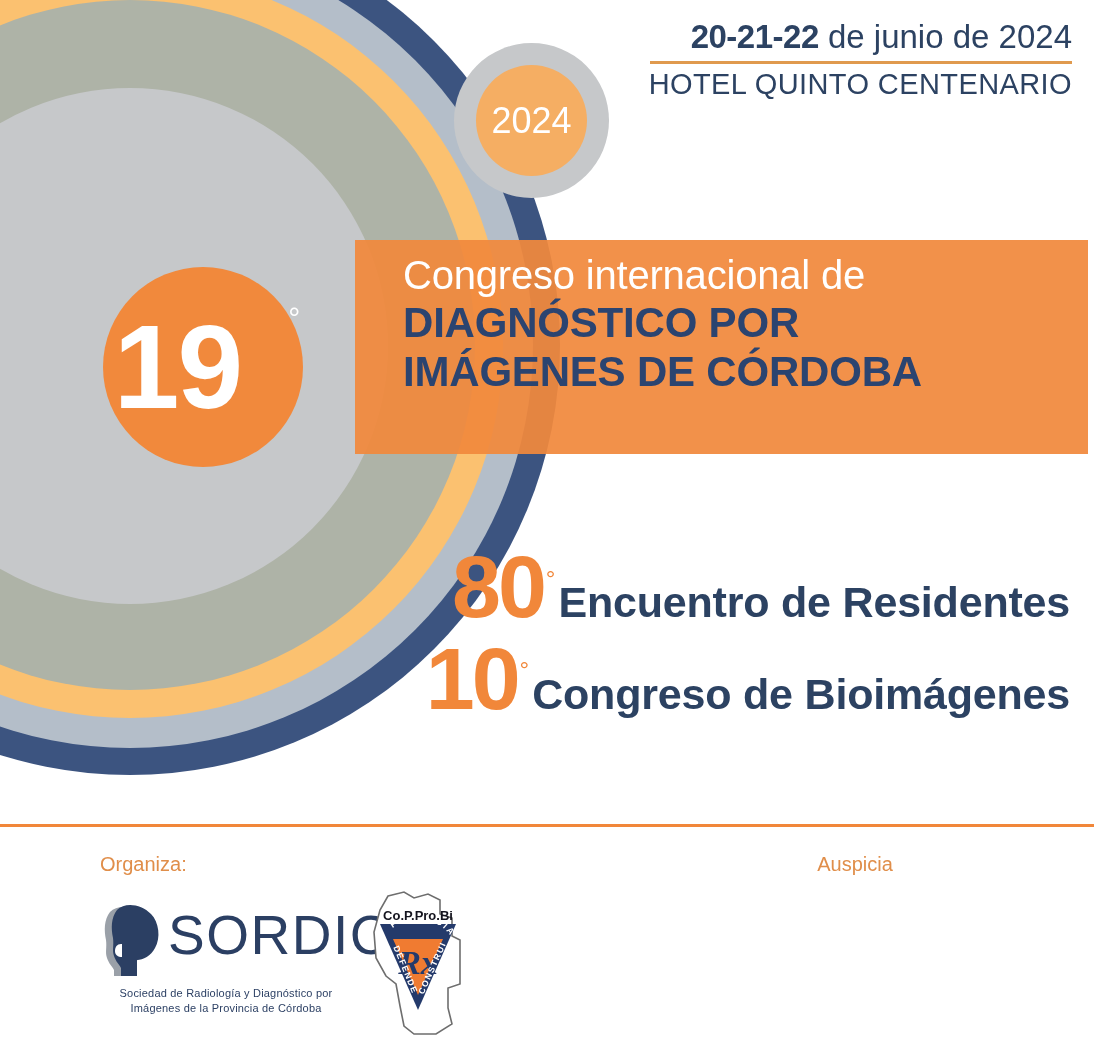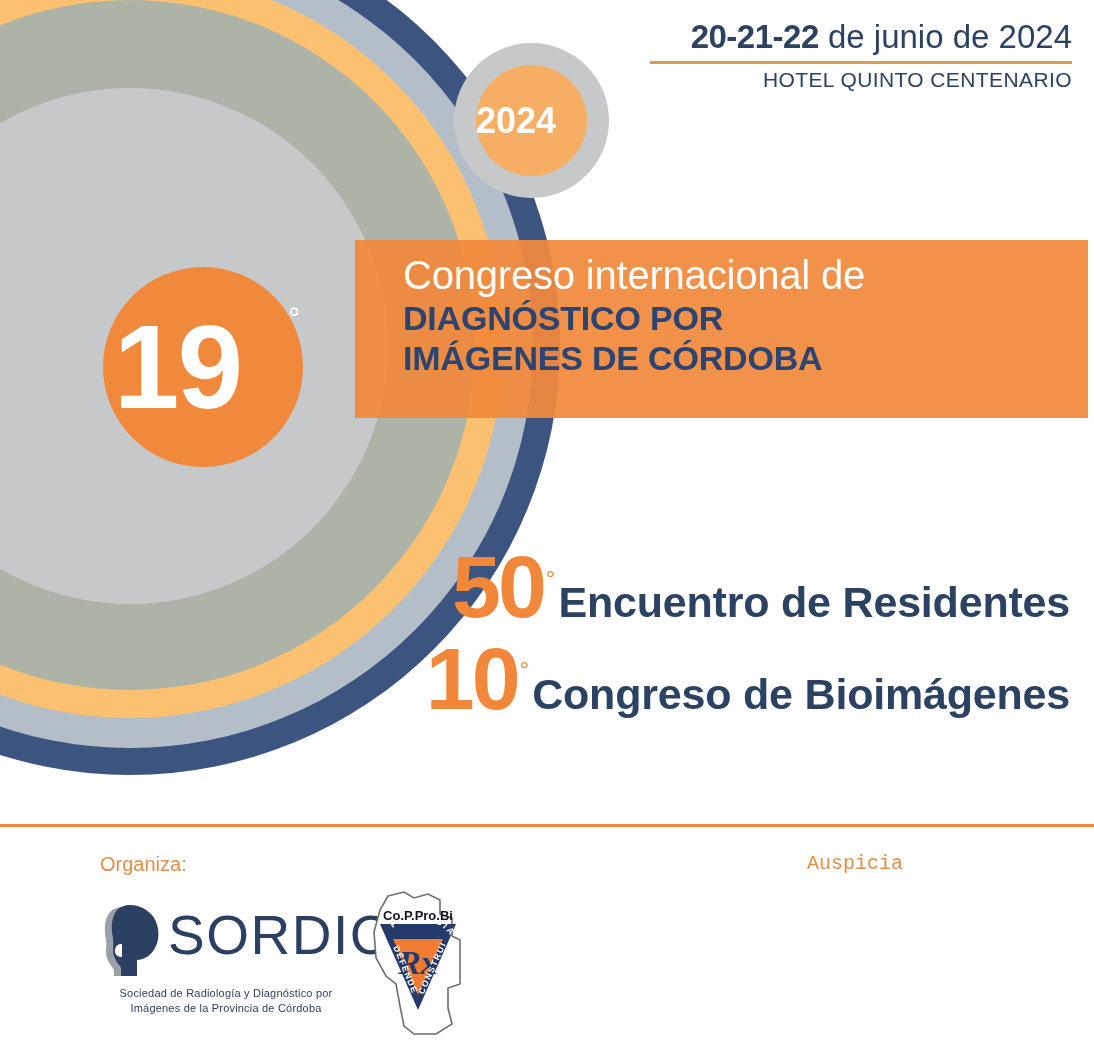--- a/index.html
+++ b/index.html
@@ -73,21 +73,21 @@
     background:#C6C8CA;
   }
   #y-inner{
     position:absolute;
     left:476px; top:65px;
     width:111px; height:111px;
     border-radius:50%;
     background:#F5AE63;
     display:flex;
     align-items:center;
-    font-weight:bold;
+    justify-content:center;
   }
   #y-inner span{
     color:#ffffff;
     font-size:36px;
     line-height:1;
     letter-spacing:0px;
   }
 
   
   #header{
@@ -105,46 +105,46 @@
   #date-line .days{ font-weight:bold; letter-spacing:-0.5px; }
   #date-line .rest{ font-weight:normal; }
   #header-rule{
     height:3px;
     background:#E09A4E;
     margin:5px 0 4px 0;
     width:422px;
     margin-left:auto;
   }
   #venue-line{
-    font-size:21px;
+    font-size:29px;
     color:#2C4262;
     letter-spacing:0.4px;
     white-space:nowrap;
   }
 
   
   #title-band{
     position:absolute;
     left:355px; top:240px;
-    width:733px; height:178px;
+    width:733px; height:214px;
     background:rgba(241,137,60,0.93);
     box-sizing:border-box;
     padding:13px 0 15px 48px;
   }
   #title-band .l1{
     color:#ffffff;
     font-size:40px;
     font-weight:normal;
     line-height:1.12;
     letter-spacing:-0.2px;
     white-space:nowrap;
   }
   #title-band .l2, #title-band .l3{
     color:#2B4470;
-    font-size:34px;
+    font-size:42px;
     font-weight:bold;
     line-height:1.18;
     letter-spacing:-0.2px;
     white-space:nowrap;
   }
 
   
   #events{
     position:absolute;
     left:0; top:545px;
@@ -196,21 +196,21 @@
   .foot-col{ position:absolute; }
   #col-organiza{ left:0;   top:0; width:640px; }
   #col-auspicia{ left:640px; top:0; width:454px; }
 
   .foot-label{
     color:#E08E4A;
     font-size:20px;
     line-height:1;
   }
   #lbl-organiza{ margin-left:100px; margin-top:14px; }
-  #lbl-auspicia{ text-align:center; margin-top:14px; margin-right:24px;font-family:Liberation Mono, monospace; }
+  #lbl-auspicia{ text-align:center; margin-top:14px; margin-right:24px; }
 
   
   #sordic-wrap{
     position:absolute;
     left:100px; top:58px;
     width:250px;
   }
   #sordic-mark{
     position:absolute; left:0; top:2px;
     width:62px; height:76px;
@@ -274,21 +274,21 @@
   </div>
 
   <div class="ring r-badge"></div>
   <div id="badge-label">
     <span>19</span>
       <span class="deg">°</span>
   </div>
 
   <div id="events">
     <div class="ev-row" id="ev-row-1">
-      <span class="ev-num"><span>50</span><span class="deg">°</span></span>
+      <span class="ev-num"><span>80</span><span class="deg">°</span></span>
       <span class="ev-txt">Encuentro de Residentes</span>
     </div>
     <div class="ev-row" id="ev-row-2">
       <span class="ev-num"><span>10</span><span class="deg">°</span></span>
       <span class="ev-txt">Congreso de Bioimágenes</span>
     </div>
   </div>
 
   <div id="divider"></div>
 

